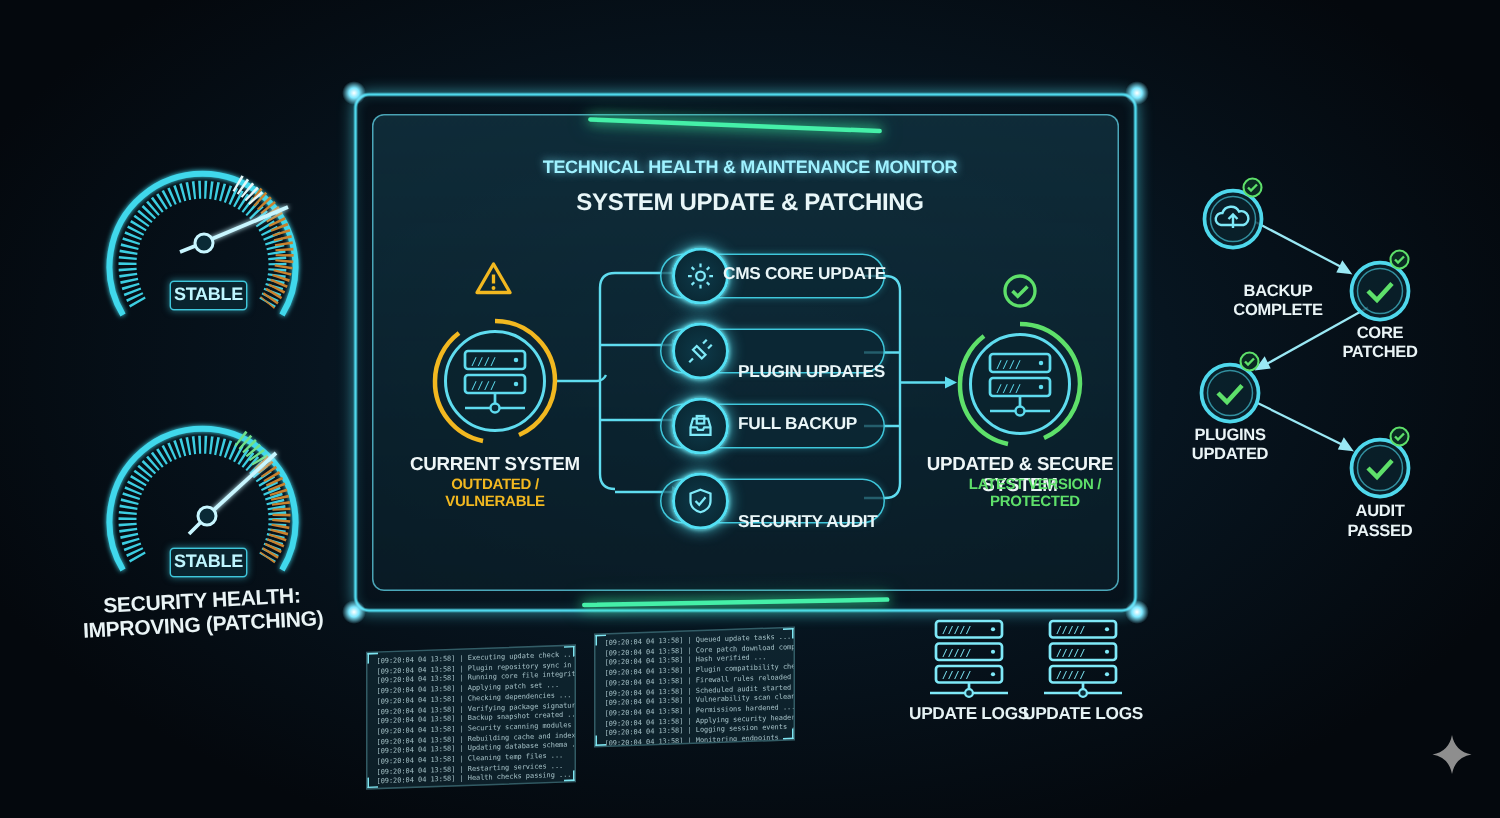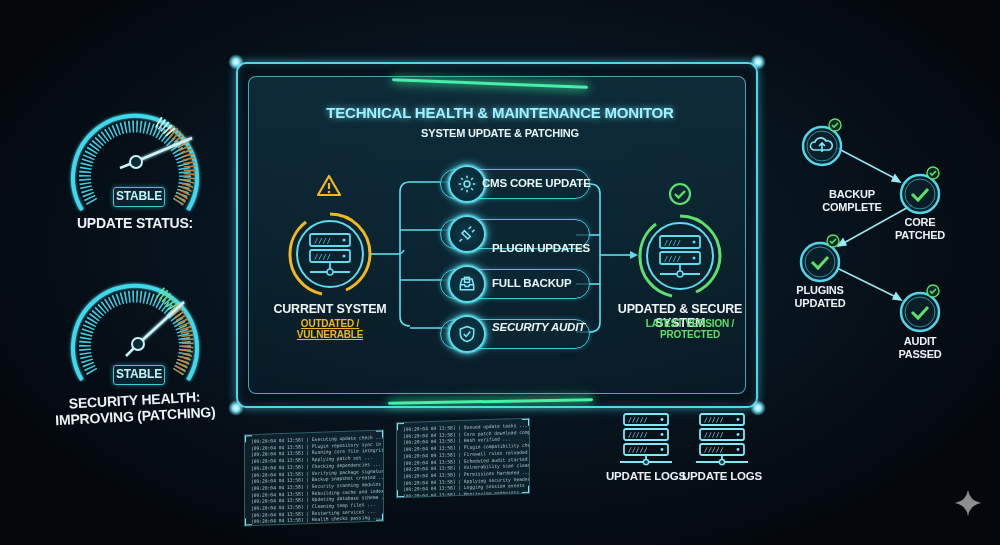--- a/index.html
+++ b/index.html
@@ -35,23 +35,23 @@
   .glow-green-bot {
     position: absolute; left: 388px; top: 400px; width: 205px; height: 3px;
     background: #45f0a8; border-radius: 2px;
     box-shadow: 0 0 8px #3ef0a0, 0 0 14px rgba(62,240,160,0.6);
     transform: rotate(-1deg);
   }
   .flare { position: absolute; width: 16px; height: 16px; border-radius: 50%;
     background: radial-gradient(circle, #ffffff 0%, #7ee8ff 30%, rgba(60,180,255,0) 70%); }
 
   .title { position: absolute; left: 300px; top: 104px; width: 400px; text-align: center;
-    font-size: 15px; color: #9ff2ff; text-shadow: 0 0 6px rgba(120,230,255,0.8); }
+    font-size: 12px; color: #9ff2ff; text-shadow: 0 0 6px rgba(120,230,255,0.8); }
   .subtitle { position: absolute; left: 300px; top: 127px; width: 400px; text-align: center;
-    font-size: 11px; color: #e8f6f8; }
+    font-size: 16px; color: #e8f6f8; }
 
   
   .gauge { position: absolute; width: 150px; height: 150px; }
   .gauge svg { width: 150px; height: 150px; }
   .stable-badge {
     position: absolute; width: 52px; height: 20px; border: 1.5px solid #3fc8dc; border-radius: 3px;
     background: rgba(10,40,50,0.85); color: #bff6ff; font-size: 12px; text-align: center; line-height: 17px;
     box-shadow: 0 0 5px rgba(63,200,220,0.5);
   }
   .gauge-label { position: absolute; width: 190px; text-align: center; font-size: 14px; color: #eaf4f6; line-height: 16px; }
@@ -120,21 +120,20 @@
     <path d="M 32 110 A 50 50 0 1 1 118 110" fill="none" stroke="#3fd8ec" stroke-width="12" stroke-dasharray="1.6 2.2" opacity="0.95"></path>
     <path d="M 110 38 A 50 50 0 0 1 118 110" fill="none" stroke="#c8812e" stroke-width="12" stroke-dasharray="1.6 2.2"></path>
     <path d="M 98 30 A 50 50 0 0 1 112 42" fill="none" stroke="#e6f7f8" stroke-width="12" stroke-dasharray="1.6 2.2"></path>
     <line x1="70" y1="72" x2="132" y2="46" stroke="#c8f6ff" stroke-width="2.5" filter="url(#gl1)"></line>
     <line x1="70" y1="72" x2="60" y2="76" stroke="#c8f6ff" stroke-width="2.5"></line>
     <circle cx="76" cy="70" r="6" fill="#0a2a36" stroke="#c8f6ff" stroke-width="2"></circle>
   </svg>
 </div>
 <div class="stable-badge cond" style="left:113px;top:187px;">STABLE</div>
 <div class="gauge-label cond" style="left:40px;top:215px;">
-  <div>Update Status:</div>
 </div>
 
 <div class="gauge" style="left:60px;top:262px;">
   <svg viewBox="0 0 150 150">
     <path d="M 22 118 A 62 62 0 1 1 128 118" fill="none" stroke="#3fd8ec" stroke-width="4" filter="url(#gl1)"></path>
     <path d="M 32 110 A 50 50 0 1 1 118 110" fill="none" stroke="#3fd8ec" stroke-width="12" stroke-dasharray="1.6 2.2" opacity="0.95"></path>
     <path d="M 100 30 A 50 50 0 0 1 114 46" fill="none" stroke="#6fe08a" stroke-width="12" stroke-dasharray="1.6 2.2"></path>
     <path d="M 114 46 A 50 50 0 0 1 118 110" fill="none" stroke="#c8812e" stroke-width="12" stroke-dasharray="1.6 2.2"></path>
     <line x1="76" y1="84" x2="124" y2="40" stroke="#c8f6ff" stroke-width="2.5" filter="url(#gl1)"></line>
     <line x1="76" y1="84" x2="66" y2="94" stroke="#c8f6ff" stroke-width="2.5"></line>
@@ -194,21 +193,21 @@
   <rect x="24" y="40" width="40" height="12" rx="2" fill="none" stroke="#5fdcef" stroke-width="1.8"></rect>
   <text x="28" y="33" font-size="7" fill="#5fdcef" font-family="DejaVu Sans Mono, monospace">////</text>
   <text x="28" y="49" font-size="7" fill="#5fdcef" font-family="DejaVu Sans Mono, monospace">////</text>
   <circle cx="58" cy="30" r="1.5" fill="#5fdcef"></circle>
     <circle cx="58" cy="46" r="1.5" fill="#5fdcef"></circle>
   <line x1="44" y1="52" x2="44" y2="60" stroke="#5fdcef" stroke-width="1.8"></line>
   <line x1="24" y1="62" x2="64" y2="62" stroke="#5fdcef" stroke-width="1.8"></line>
   <circle cx="44" cy="62" r="3" fill="#0a2a36" stroke="#5fdcef" stroke-width="1.6"></circle>
 </svg>
 <div class="sys-title cond" style="left:270px;top:302px;width:120px;">Current System</div>
-<div class="sys-sub cond" style="left:270px;top:318px;width:120px;color:#f2b820;text-decoration:underline;">Outdated / Vulnerable</div>
+<div class="sys-sub cond" style="left:270px;top:318px;width:120px;color:#f2b820;">Outdated / Vulnerable</div>
 
 <div class="step-pill" style="left:440px;top:169px;"></div>
 <div class="step-icon" style="left:448px;top:165px;">
   <svg width="20" height="20" viewBox="0 0 24 24">
       <g fill="none" stroke="#7fe9f8" stroke-width="1.8">
         <circle cx="12" cy="12" r="3.5"></circle>
         <path d="M12 2v3M12 19v3M2 12h3M19 12h3M4.9 4.9l2.1 2.1M17 17l2.1 2.1M4.9 19.1L7 17M17 7l2.1-2.1"></path>
       </g>
     </svg>
 </div>
@@ -239,21 +238,21 @@
 
 <div class="step-pill" style="left:440px;top:319px;"></div>
 <div class="step-icon" style="left:448px;top:315px;">
   <svg width="20" height="20" viewBox="0 0 24 24">
       <g fill="none" stroke="#7fe9f8" stroke-width="1.8">
         <path d="M12 3l8 3v6c0 5-4 8-8 9-4-1-8-4-8-9V6z"></path>
         <path d="M8 12l3 3 5-6"></path>
       </g>
     </svg>
 </div>
-<div class="step-label cond" style="left:492px;top:321px;font-style:italic;">Security Audit</div>
+<div class="step-label cond" style="left:492px;top:342px;">Security Audit</div>
 
 <svg class="abs" style="left:668px;top:182px;" width="24" height="24" viewBox="0 0 24 24">
   <circle cx="12" cy="12" r="10" fill="none" stroke="#5ee06a" stroke-width="2.2"></circle>
   <path d="M7 12l3.5 3.5L17 9" fill="none" stroke="#5ee06a" stroke-width="2.4"></path>
 </svg>
 <svg class="sys-circle" style="left:636px;top:212px;" viewBox="0 0 88 88">
   <path d="M 44 4 A 40 40 0 0 1 84 44 A 40 40 0 0 1 60 80" fill="none" stroke="#5ee06a" stroke-width="3"></path>
   <path d="M 36 84 A 40 40 0 0 1 4 44 A 40 40 0 0 1 20 12" fill="none" stroke="#5ee06a" stroke-width="3"></path>
   <circle cx="44" cy="44" r="33" fill="rgba(10,35,45,0.7)" stroke="#5fdcef" stroke-width="2"></circle>
   <rect x="24" y="24" width="40" height="12" rx="2" fill="none" stroke="#5fdcef" stroke-width="1.8"></rect>

